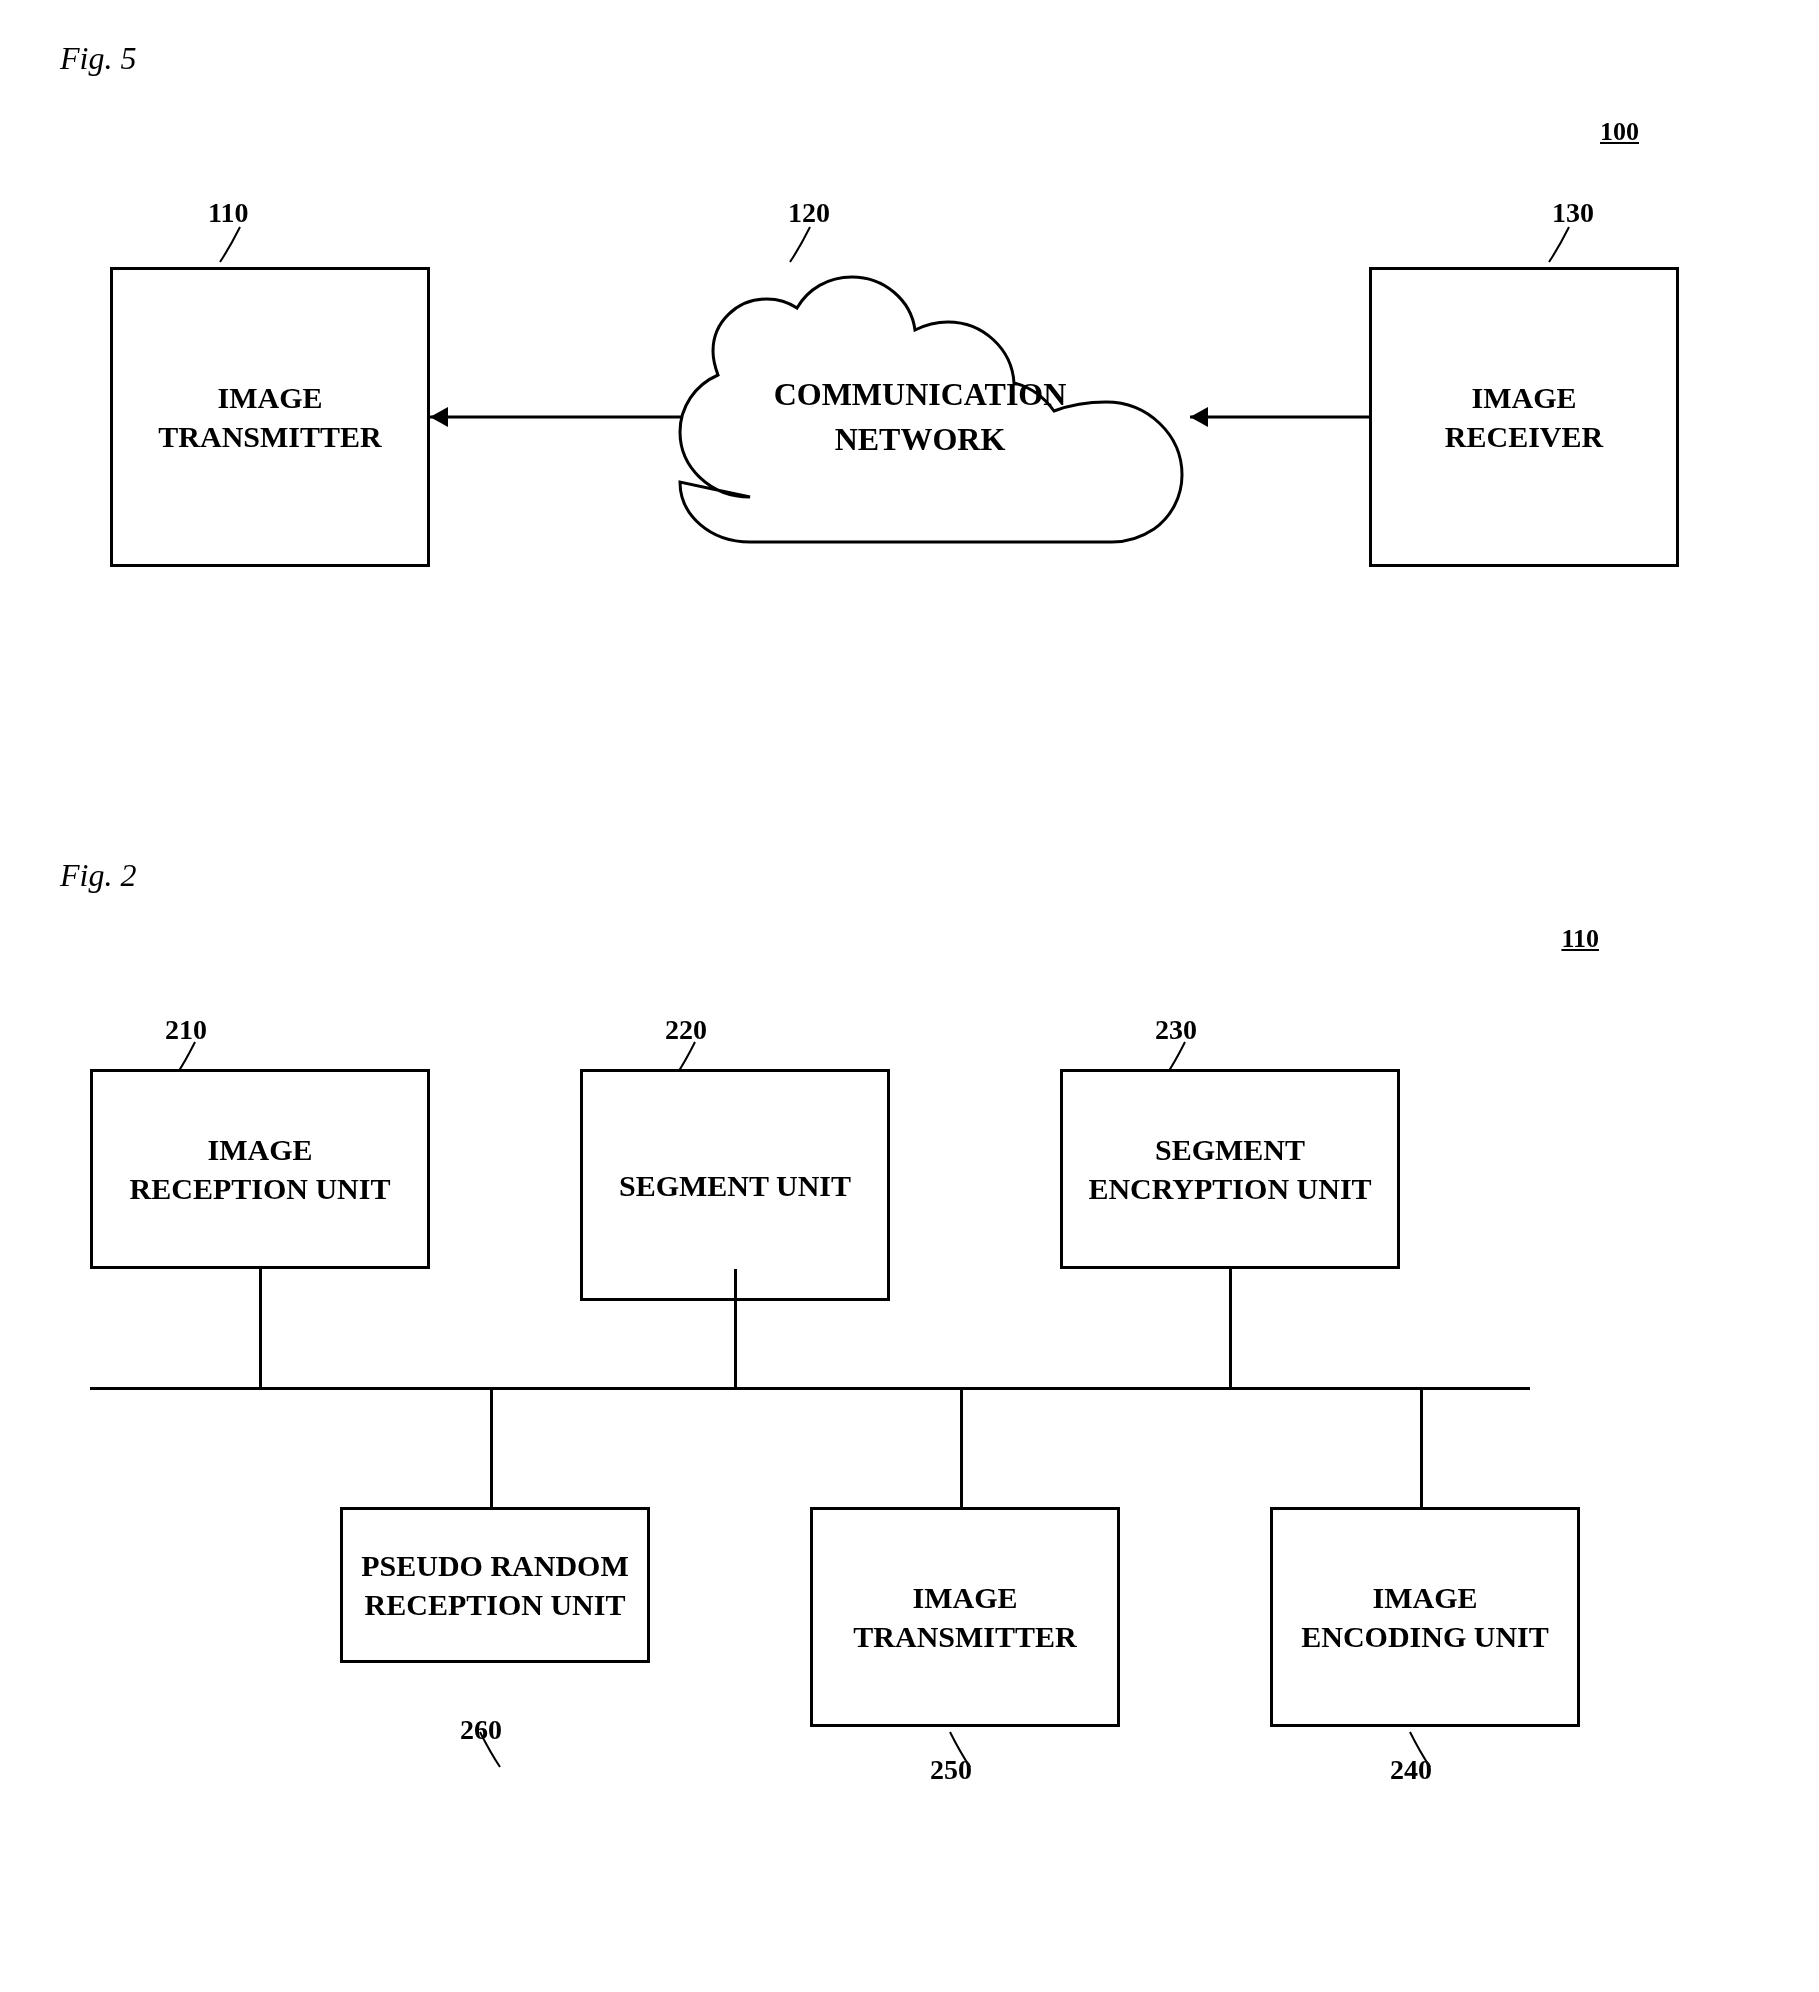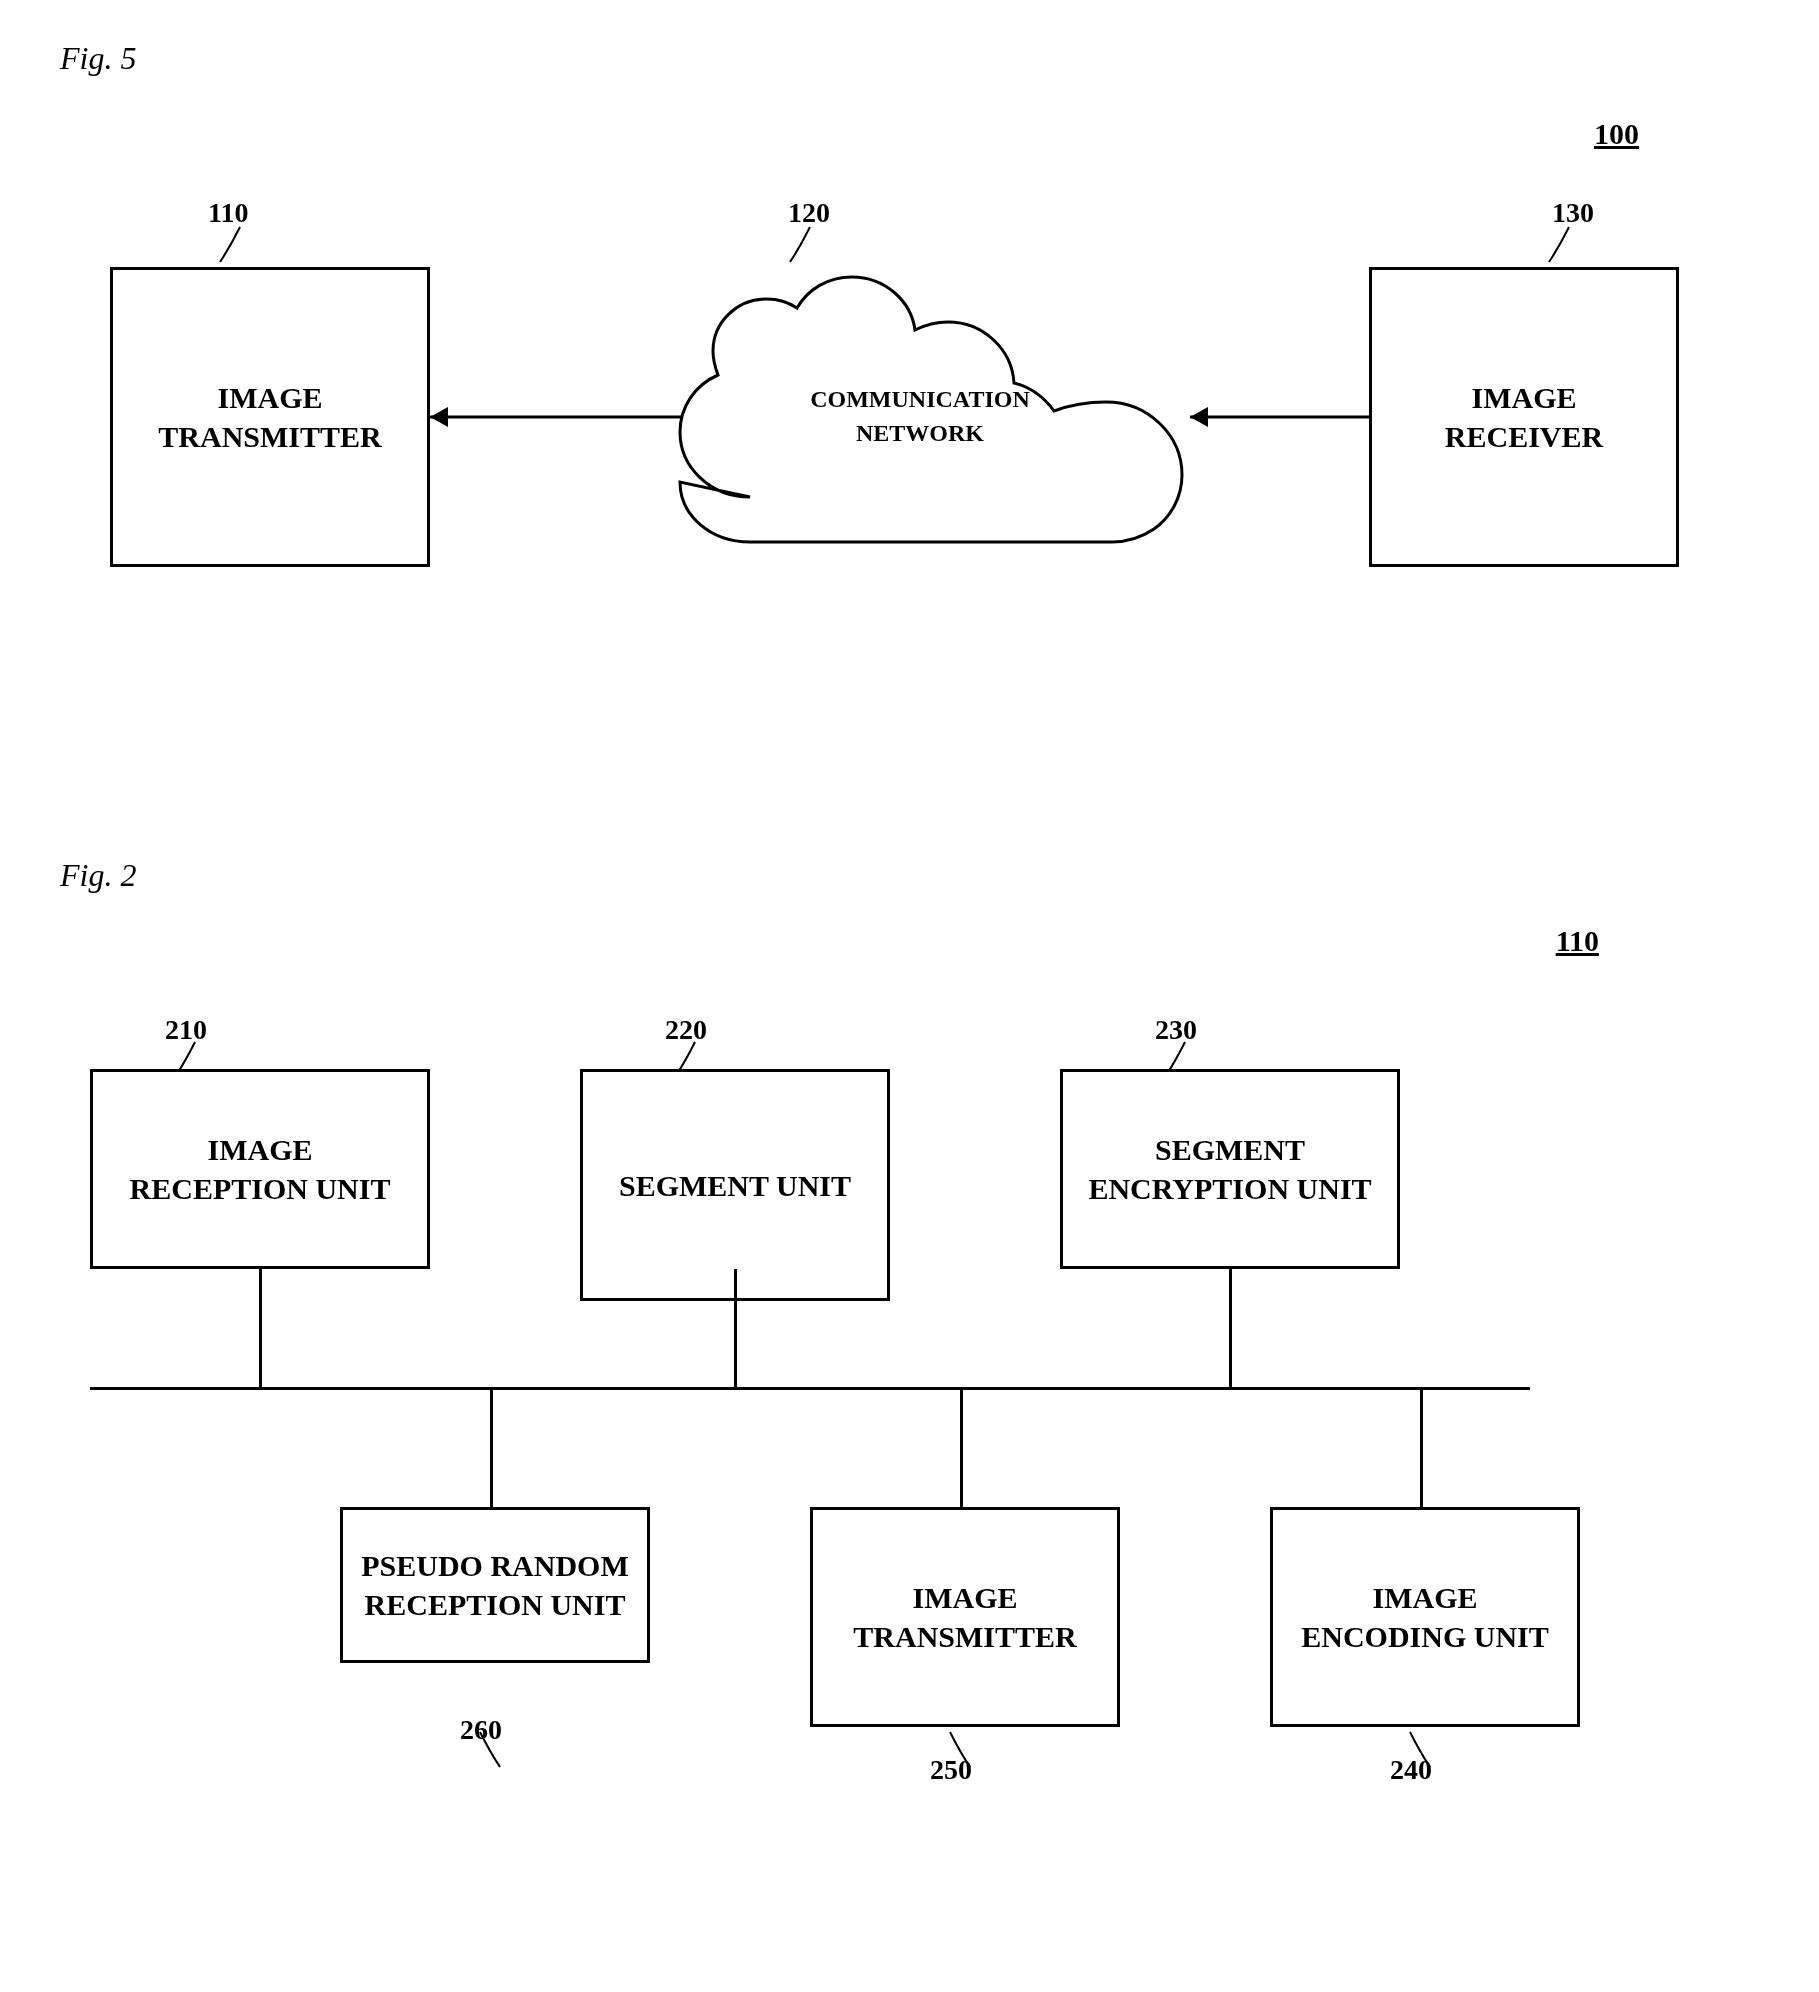--- a/index.html
+++ b/index.html
@@ -21,21 +21,21 @@
 
     
     .fig1-container {
       position: relative;
       width: 100%;
       height: 700px;
       margin-bottom: 60px;
     }
 
     .ref-label {
-      font-size: 30px;
+      font-size: 26px;
       font-weight: bold;
       text-decoration: underline;
       position: absolute;
     }
 
     
     .callout {
       position: absolute;
       font-size: 28px;
       font-weight: bold;
@@ -66,21 +66,21 @@
     }
 
     .cloud-svg {
       position: absolute;
       top: 0; left: 0;
     }
 
     .cloud-text {
       position: relative;
       z-index: 2;
-      font-size: 24px;
+      font-size: 32px;
       font-weight: bold;
       line-height: 1.4;
       text-align: center;
     }
 
     
     .fig2-container {
       position: relative;
       width: 100%;
       height: 900px;

